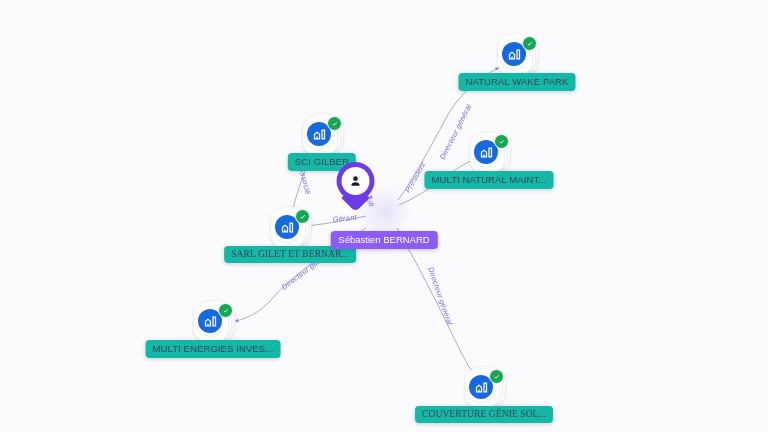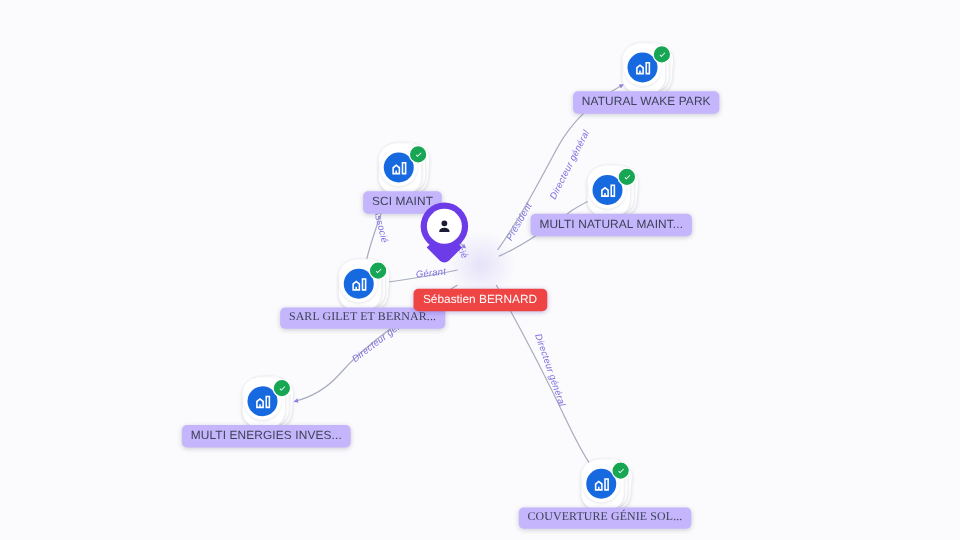--- a/index.html
+++ b/index.html
@@ -38,21 +38,21 @@
     background:#1769e0;display:flex;align-items:center;justify-content:center;
   }
   .badge{
     position:absolute;right:2px;top:3px;width:13px;height:13px;border-radius:50%;
     background:#17a653;border:1.5px solid #fff;
     display:flex;align-items:center;justify-content:center;
   }
   .chip{
     position:absolute;left:50%;transform:translateX(-50%);
     top:40px;white-space:nowrap;
-    background:#c4b5fd;color:#3d4256;
+    background:#14b8a6;color:#3d4256;
     font-size:9.5px;letter-spacing:.1px;
     padding:3px 7px 4px;border-radius:4px;
     box-shadow:0 1px 4px rgba(30,35,70,.22);
   }
   
   .person-node{position:absolute;transform:translate(-50%,-50%);}
   .halo{
     position:absolute;left:50%;top:50%;transform:translate(-50%,-50%);
     width:56px;height:56px;border-radius:50%;
     background:radial-gradient(circle,rgba(120,95,225,.16) 0%,rgba(120,95,225,0) 70%);
@@ -67,21 +67,21 @@
     background:#6c3ce9;transform:translateX(-50%) rotate(45deg);
     border-radius:0 0 5px 0;
   }
   .pin-hole{
     position:absolute;left:5px;top:5px;width:28px;height:28px;border-radius:50%;
     background:#fff;display:flex;align-items:center;justify-content:center;z-index:2;
   }
   .chip-person{
     position:absolute;left:50%;transform:translateX(-50%);
     top:42px;white-space:nowrap;
-    background:#ef4444;color:#fff;
+    background:#8b5cf6;color:#fff;
     font-size:9.5px;padding:3px 8px 4px;border-radius:4px;
     box-shadow:0 1px 4px rgba(60,40,160,.3);
   }
 </style>
 </head>
 <body>
 
 <svg id="graph" viewBox="0 0 768 432">
   <defs>
     <marker id="arw" viewBox="0 0 8 8" refX="4" refY="4" markerWidth="5" markerHeight="5" orient="auto">
@@ -122,21 +122,21 @@
             <path fill="#fff" d="M3 20V11l5-4 5 4v9H3zm2-2h2v-3h2v3h2v-6l-3-2.4L5 12v6zM15 20V4h6v16h-6zm2-2h2V6h-2v12z"></path>
           </svg>
       </div>
     </div>
     <div class="badge">
       <svg width="8" height="8" viewBox="0 0 24 24" aria-hidden="true">
           <path fill="#fff" d="M9.2 16.6 5 12.4l1.4-1.4 2.8 2.8 8-8L18.6 7z"></path>
         </svg>
     </div>
   </div>
-  <div class="chip">SCI MAINT</div>
+  <div class="chip">SCI GILBER</div>
 </div>
 
 <div class="node" style="left:290px;top:228px;font-family:Liberation Serif, serif;">
   <div class="stack">
     <div class="card c1"></div>
     <div class="card c2"></div>
     <div class="card c3"></div>
     <div class="disc">
       <div class="disc-inner">
         <svg width="15" height="15" viewBox="0 0 24 24" aria-hidden="true">

